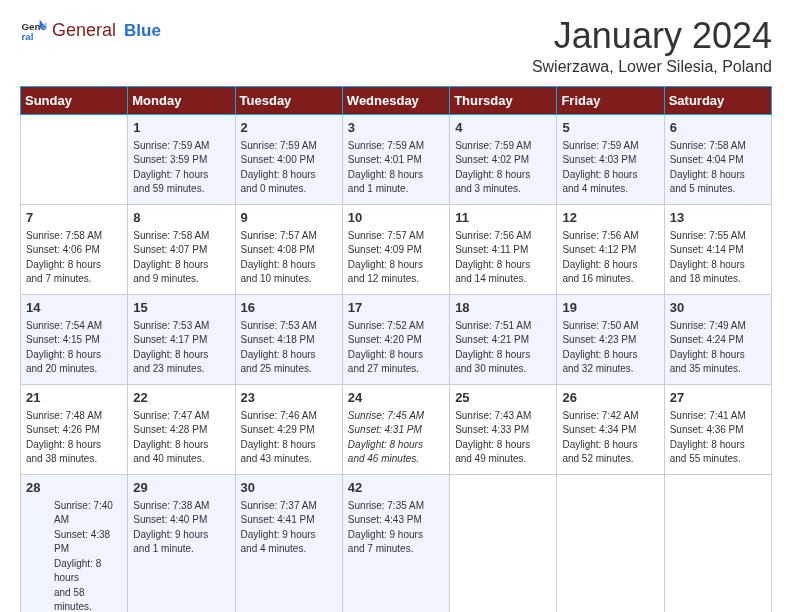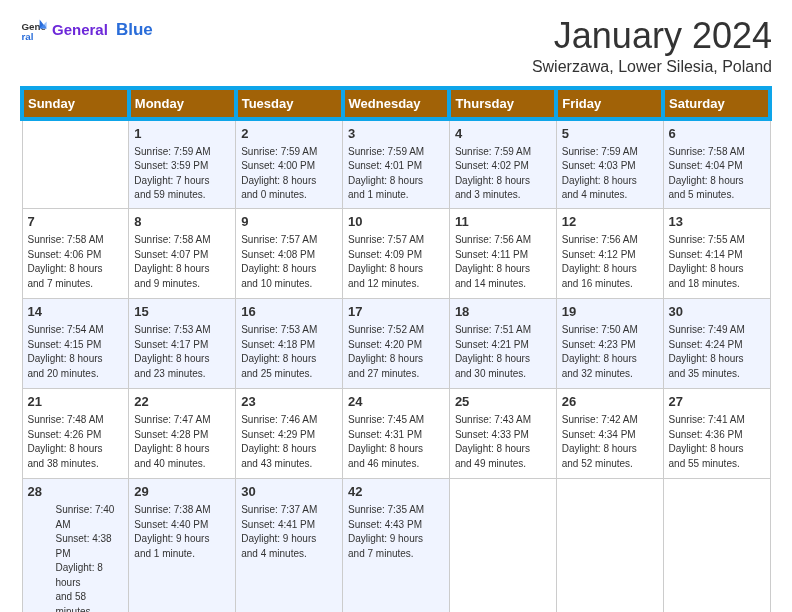--- a/index.html
+++ b/index.html
@@ -38,27 +38,27 @@
       font-size: 16px;
       color: #333;
       margin-top: 2px;
     }
     .calendar-table {
       width: 100%;
       border-collapse: collapse;
       font-size: 11px;
     }
     .calendar-table thead tr th {
-      background-color: #a16207;
+      background-color: #7f1d1d;
       color: #fff;
       padding: 6px 4px;
       text-align: left;
       font-size: 13px;
       font-weight: bold;
-      border: 4px solid #0ea5e9;
+      border: 1px solid #0ea5e9;
     }
     .calendar-table tbody tr td {
       vertical-align: top;
       padding: 4px 5px;
       border: 1px solid #ccc;
       width: calc(100% / 7);
       min-height: 80px;
       height: 90px;
       color: #333;
       font-size: 10.5px;
@@ -90,21 +90,21 @@
 
 <div class="header-section">
   <div class="logo">
     <svg class="logo-icon" viewBox="0 0 40 40" xmlns="http://www.w3.org/2000/svg">
       <text x="2" y="20" font-size="14" font-weight="bold" fill="#333">Gene</text>
       <text x="2" y="34" font-size="14" font-weight="bold" fill="#2a6dd9">ral</text>
       <polygon points="28,5 38,18 28,18" fill="#2a6dd9"></polygon>
       <polygon points="28,18 38,18 38,8" fill="#5599ff" opacity="0.6"></polygon>
     </svg>
     <div>
-      <span style="font-size:15px;font-weight:bold;color:#6d28d9;">General</span><span style="font-size:17px;font-weight:bold;color:#2a6dd9;padding-left:8px;">Blue</span>
+      <span style="font-size:18px;font-weight:normal;color:#7f1d1d;">General</span><span style="font-size:17px;font-weight:bold;color:#2a6dd9;padding-left:8px;">Blue</span>
     </div>
   </div>
   <div class="title-section">
     <div class="month-title">January 2024</div>
     <div class="location-title">Swierzawa, Lower Silesia, Poland</div>
   </div>
 </div>
 
 <table class="calendar-table">
   <thead>
@@ -283,21 +283,21 @@
         </td>
         <td>
           <span class="day-number">23</span>
           <div class="day-info" style="white-space: pre-line;">Sunrise: 7:46 AM
 Sunset: 4:29 PM
 Daylight: 8 hours
 and 43 minutes.</div>
         </td>
         <td>
           <span class="day-number">24</span>
-          <div class="day-info" style="white-space: pre-line;">Sunrise: 7:45 AM
+          <div class="day-info" style="white-space: pre-line; font-style: italic;">Sunrise: 7:45 AM
 Sunset: 4:31 PM
 Daylight: 8 hours
 and 46 minutes.</div>
         </td>
         <td>
           <span class="day-number">25</span>
           <div class="day-info" style="white-space: pre-line;">Sunrise: 7:43 AM
 Sunset: 4:33 PM
 Daylight: 8 hours
 and 49 minutes.</div>

